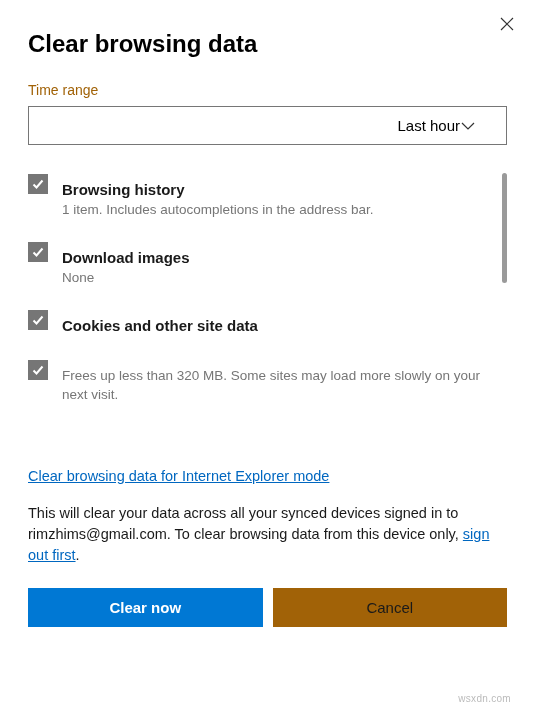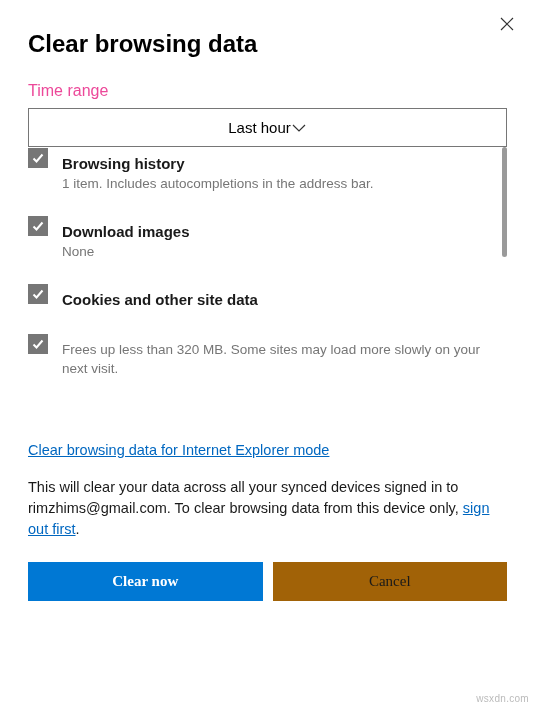--- a/index.html
+++ b/index.html
@@ -29,32 +29,33 @@
       color: #333;
     }
     .close-btn svg { stroke: #333; stroke-width: 1.2; }
     h1 {
       font-size: 24px;
       font-weight: 600;
       margin: 10px 0 24px 0;
       color: #000000;
     }
     .field-label {
-      font-size: 16px;
-      color: #ec4899;
+      font-size: 14px;
+      color: #a16207;
       margin-bottom: 8px;
     }
     .select-wrap {
       border: 1px solid #767676;
       padding: 10px 30px;
       display: flex;
-      justify-content: center;
+      justify-content: flex-end;
       align-items: center;
       cursor: pointer;
       font-size: 15px;
+      margin-bottom: 28px;
     }
     .select-wrap .chev svg { stroke: #333; stroke-width: 1.2; fill: none; }
     .options-wrap {
       position: relative;
       height: 280px;
       overflow: hidden;
     }
     .options {
       padding-right: 18px;
     }
@@ -125,35 +126,35 @@
       display: flex;
       gap: 10px;
     }
     .btn {
       flex: 1;
       padding: 11px 0;
       font-size: 15px;
       border: none;
       cursor: pointer;
       text-align: center;
-      font-family: Liberation Serif, serif;
+      font-family: Liberation Sans, sans-serif;
     }
     .btn-primary {
       background: #0078d4;
       color: #fff;
       font-weight: 600;
     }
     .btn-secondary {
       background: #a16207;
       color: #1a1a1a;
     }
     .watermark {
       position: absolute;
       bottom: 4px;
-      right: 6px;
+      right: 24px;
       font-size: 10px;
       color: #bbb;
       letter-spacing: 0.3px;
     }
   </style>
 </head>
 <body>
 
 <div class="dialog">
 

